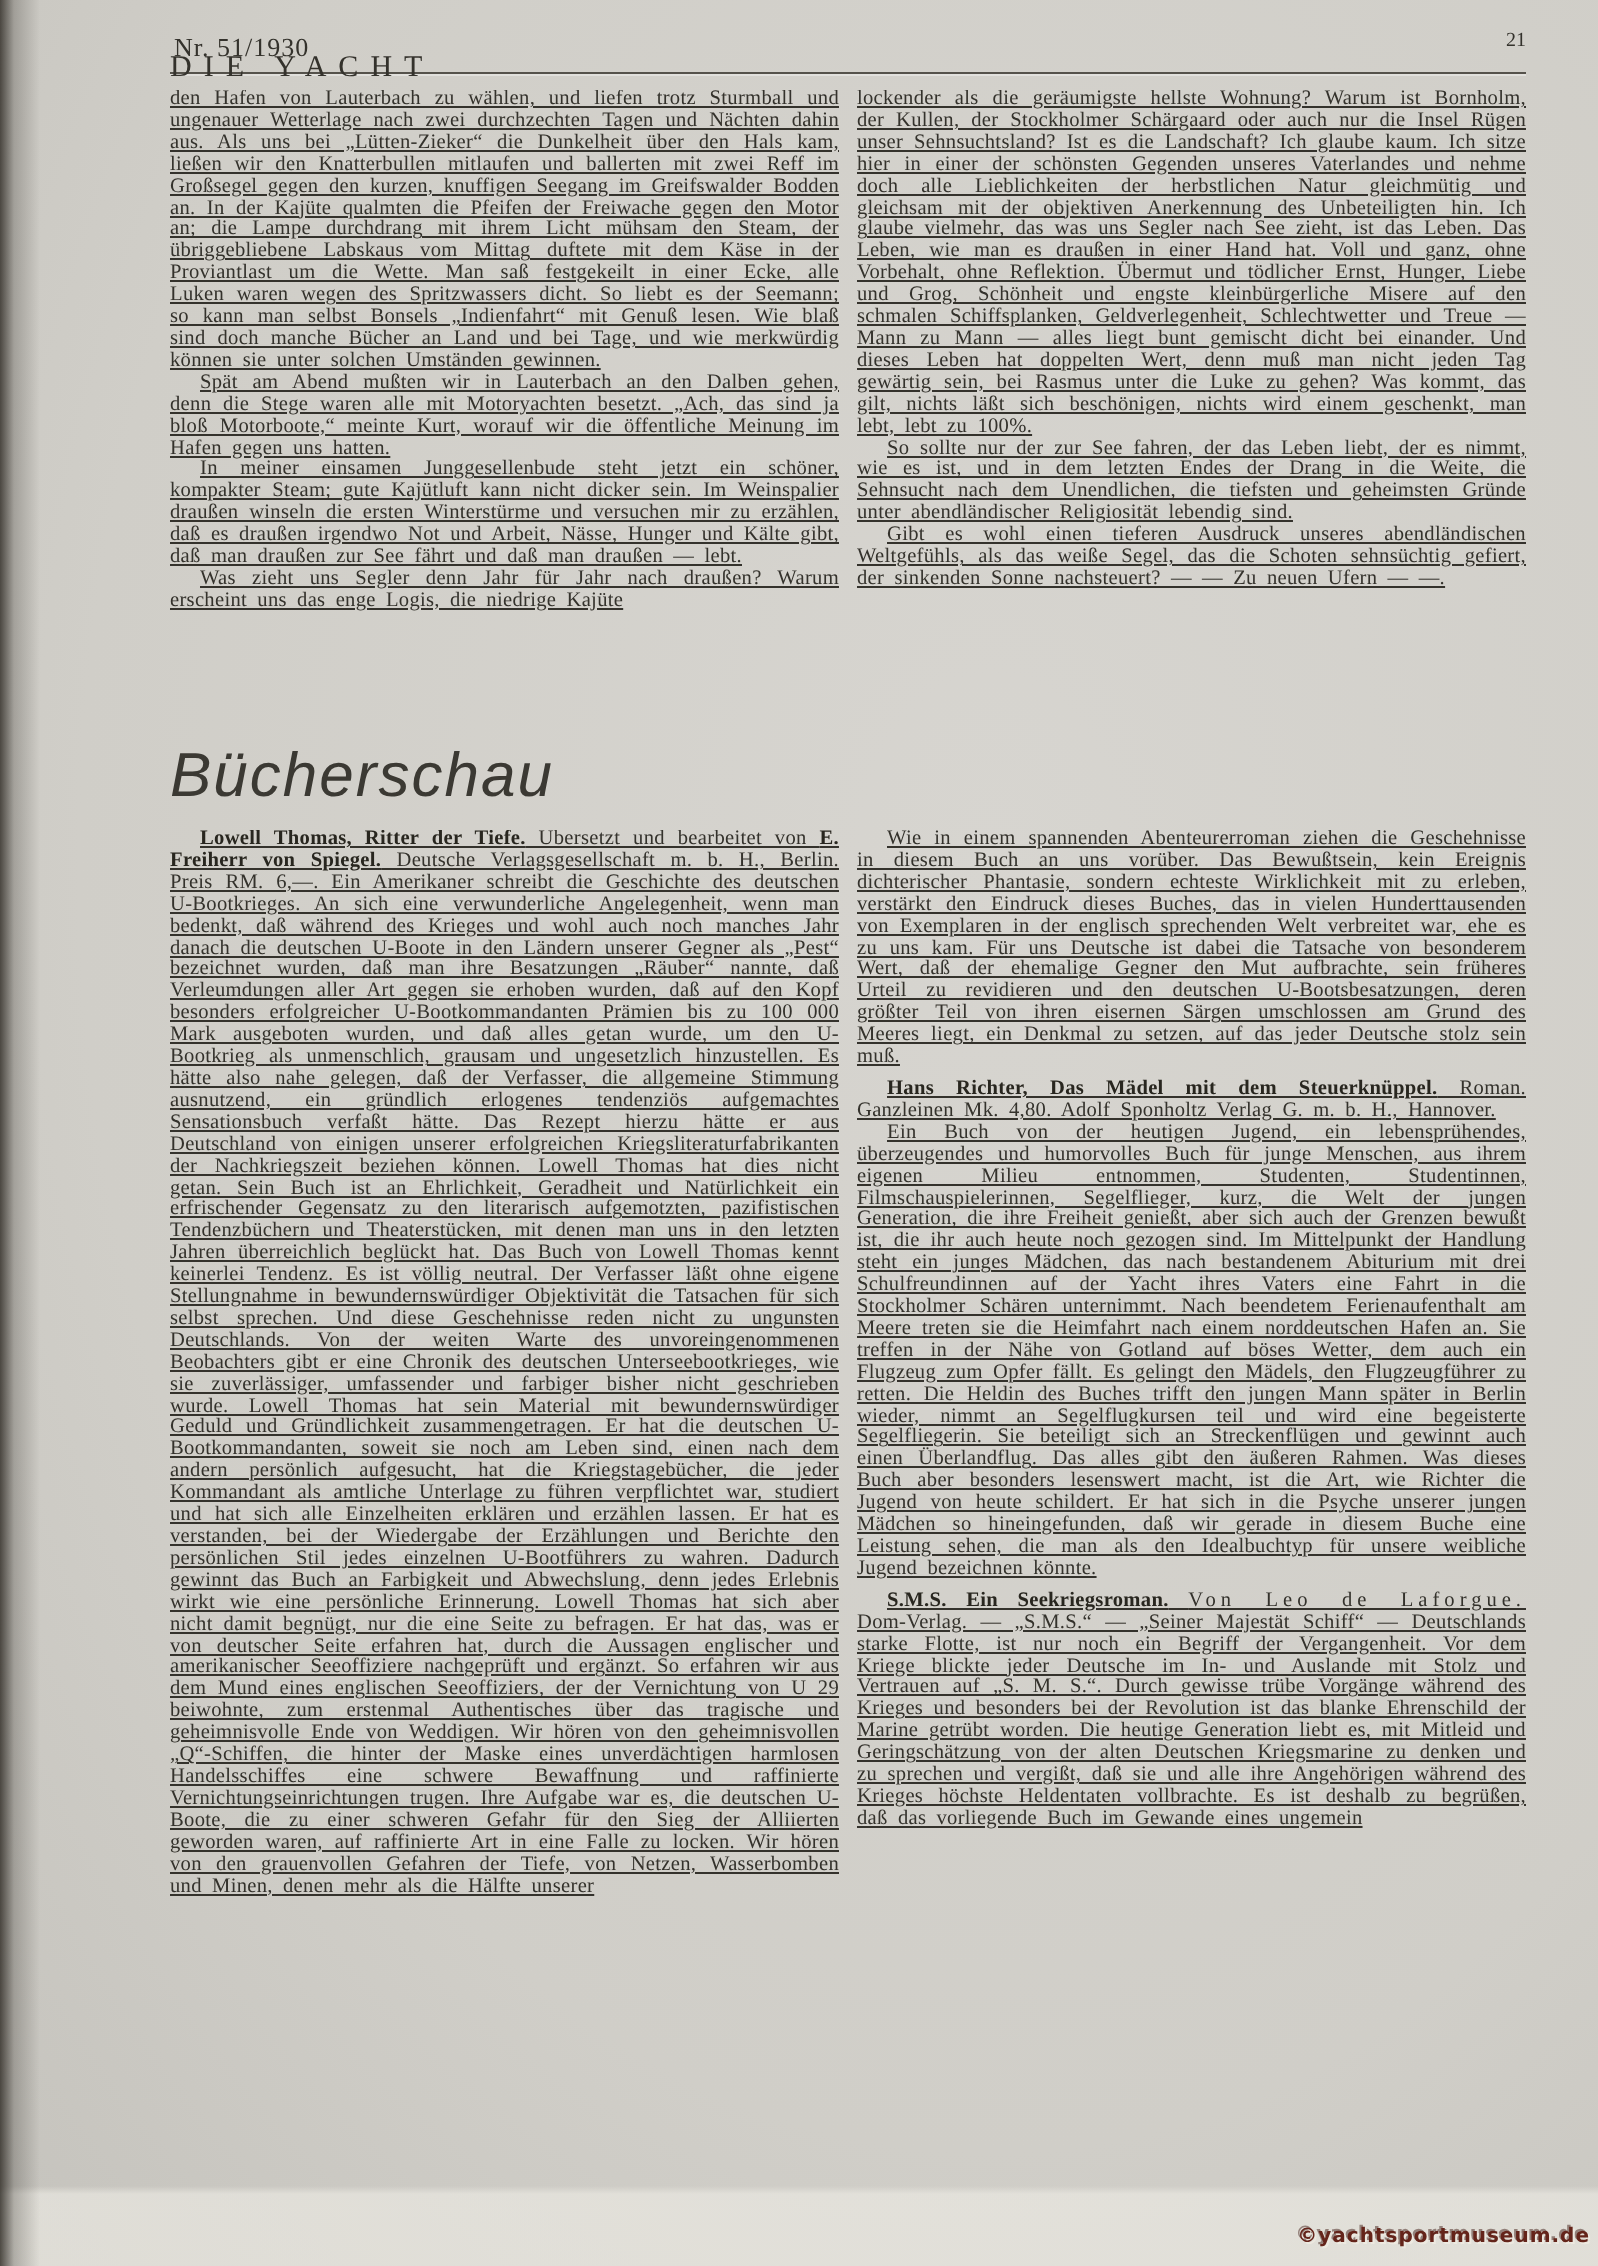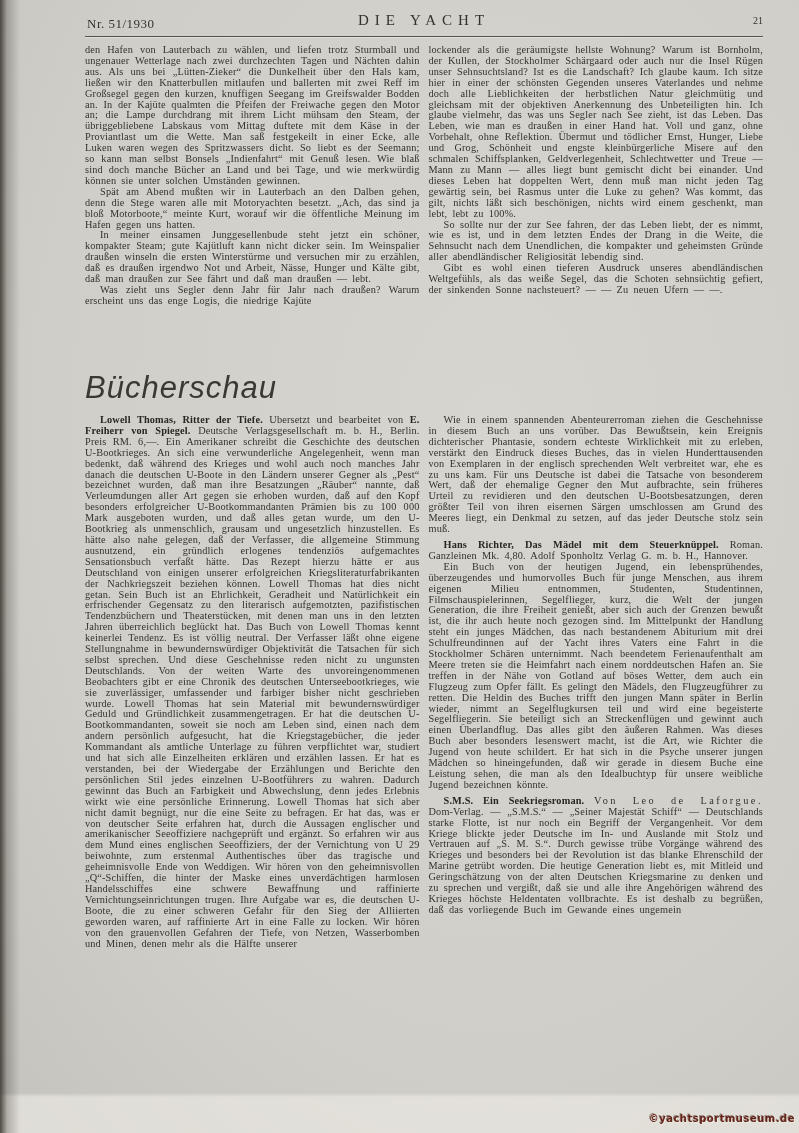--- a/index.html
+++ b/index.html
@@ -11,27 +11,27 @@
     color:#34322c;
     background:
       linear-gradient(90deg, rgba(52,48,42,0.85) 0px, rgba(52,48,42,0.28) 7px, rgba(52,48,42,0.0) 20px),
       linear-gradient(0deg, rgba(236,234,227,0.65) 0px, rgba(236,234,227,0.65) 36px, rgba(236,234,227,0.0) 40px),
       radial-gradient(ellipse at 62% 38%, #d7d5d0 0%, #d0cec8 65%, #c5c3bd 100%);
     font-family:"Liberation Serif","DejaVu Serif",serif;
   }
   .content{position:absolute;left:85px;top:12px;width:678px;}
   .masthead{position:relative;height:22px;font-size:13px;}
   .issue{position:absolute;left:2px;top:4px;letter-spacing:0.5px;}
-  .mag-title{position:absolute;left:0;right:0;top:0;text-align:center;font-size:15px;letter-spacing:6px;}
+  .mag-title{position:absolute;left:0;right:0;top:14px;font-size:15px;letter-spacing:6px;}
   .pageno{position:absolute;right:0;top:3px;font-size:10px;}
   .rule{height:1px;background:#55524b;margin-top:2px;box-shadow:0 1px 0 rgba(255,255,255,0.35);}
   .columns{display:flex;gap:9px;}
   .col{width:334.5px;text-align:justify;font-size:10.3px;line-height:10.9px;
        word-spacing:2.4px;letter-spacing:0.15px;
-       hyphens:auto;-webkit-hyphens:auto;}
+       hyphens:auto;text-decoration:underline;-webkit-hyphens:auto;}
   .col p{margin:0;text-indent:15px;}
   .col p.noindent{text-indent:0;}
   .article{height:312px;overflow:hidden;margin-top:8px;}
   .section-heading{
     margin:14px 0 10px 0;
     text-align:left;
     font-family:"Liberation Sans","DejaVu Sans",sans-serif;
     font-style:italic;font-weight:normal;
     font-size:31px;line-height:34px;
     letter-spacing:1px;color:#3b3933;
@@ -63,21 +63,21 @@
 
     <div class="columns article">
       <div class="col">
         <p class="noindent">den Hafen von Lauterbach zu wählen, und liefen trotz Sturmball und ungenauer Wetterlage nach zwei durchzechten Tagen und Nächten dahin aus. Als uns bei „Lütten-Zieker“ die Dunkelheit über den Hals kam, ließen wir den Knatterbullen mitlaufen und ballerten mit zwei Reff im Großsegel gegen den kurzen, knuffigen Seegang im Greifswalder Bodden an. In der Kajüte qualmten die Pfeifen der Freiwache gegen den Motor an; die Lampe durchdrang mit ihrem Licht mühsam den Steam, der übriggebliebene Labskaus vom Mittag duftete mit dem Käse in der Proviantlast um die Wette. Man saß festgekeilt in einer Ecke, alle Luken waren wegen des Spritzwassers dicht. So liebt es der Seemann; so kann man selbst Bonsels „Indienfahrt“ mit Genuß lesen. Wie blaß sind doch manche Bücher an Land und bei Tage, und wie merkwürdig können sie unter solchen Umständen gewinnen.</p>
         <p>Spät am Abend mußten wir in Lauterbach an den Dalben gehen, denn die Stege waren alle mit Motoryachten besetzt. „Ach, das sind ja bloß Motorboote,“ meinte Kurt, worauf wir die öffentliche Meinung im Hafen gegen uns hatten.</p>
         <p>In meiner einsamen Junggesellenbude steht jetzt ein schöner, kompakter Steam; gute Kajütluft kann nicht dicker sein. Im Weinspalier draußen winseln die ersten Winterstürme und versuchen mir zu erzählen, daß es draußen irgendwo Not und Arbeit, Nässe, Hunger und Kälte gibt, daß man draußen zur See fährt und daß man draußen — lebt.</p>
         <p>Was zieht uns Segler denn Jahr für Jahr nach draußen? Warum erscheint uns das enge Logis, die niedrige Kajüte</p>
       </div>
       <div class="col">
         <p class="noindent">lockender als die geräumigste hellste Wohnung? Warum ist Bornholm, der Kullen, der Stockholmer Schärgaard oder auch nur die Insel Rügen unser Sehnsuchtsland? Ist es die Landschaft? Ich glaube kaum. Ich sitze hier in einer der schönsten Gegenden unseres Vaterlandes und nehme doch alle Lieblichkeiten der herbstlichen Natur gleichmütig und gleichsam mit der objektiven Anerkennung des Unbeteiligten hin. Ich glaube vielmehr, das was uns Segler nach See zieht, ist das Leben. Das Leben, wie man es draußen in einer Hand hat. Voll und ganz, ohne Vorbehalt, ohne Reflektion. Übermut und tödlicher Ernst, Hunger, Liebe und Grog, Schönheit und engste kleinbürgerliche Misere auf den schmalen Schiffsplanken, Geldverlegenheit, Schlechtwetter und Treue — Mann zu Mann — alles liegt bunt gemischt dicht bei einander. Und dieses Leben hat doppelten Wert, denn muß man nicht jeden Tag gewärtig sein, bei Rasmus unter die Luke zu gehen? Was kommt, das gilt, nichts läßt sich beschönigen, nichts wird einem geschenkt, man lebt, lebt zu 100%.</p>
-        <p>So sollte nur der zur See fahren, der das Leben liebt, der es nimmt, wie es ist, und in dem letzten Endes der Drang in die Weite, die Sehnsucht nach dem Unendlichen, die kompakter und geheimsten Gründe aller abendländischer Religiosität lebendig sind.</p>
+        <p>So sollte nur der zur See fahren, der das Leben liebt, der es nimmt, wie es ist, und in dem letzten Endes der Drang in die Weite, die Sehnsucht nach dem Unendlichen, die tiefsten und geheimsten Gründe unter abendländischer Religiosität lebendig sind.</p>
         <p>Gibt es wohl einen tieferen Ausdruck unseres abendländischen Weltgefühls, als das weiße Segel, das die Schoten sehnsüchtig gefiert, der sinkenden Sonne nachsteuert? — — Zu neuen Ufern — —.</p>
       </div>
     </div>
 
     <h1 class="section-heading">Bücherschau</h1>
 
     <div class="columns reviews">
       <div class="col">
         <p><b>Lowell Thomas, Ritter der Tiefe.</b><span> Übersetzt und bearbeitet von </span><b>E. Freiherr von Spiegel.</b><span> Deutsche Verlagsgesellschaft m. b. H., Berlin. Preis RM. 6,—. Ein Amerikaner schreibt die Geschichte des deutschen U-Bootkrieges. An sich eine verwunderliche Angelegenheit, wenn man bedenkt, daß während des Krieges und wohl auch noch manches Jahr danach die deutschen U-Boote in den Ländern unserer Gegner als „Pest“ bezeichnet wurden, daß man ihre Besatzungen „Räuber“ nannte, daß Verleumdungen aller Art gegen sie erhoben wurden, daß auf den Kopf besonders erfolgreicher U-Bootkommandanten Prämien bis zu 100 000 Mark ausgeboten wurden, und daß alles getan wurde, um den U-Bootkrieg als unmenschlich, grausam und ungesetzlich hinzustellen. Es hätte also nahe gelegen, daß der Verfasser, die allgemeine Stimmung ausnutzend, ein gründlich erlogenes tendenziös aufgemachtes Sensationsbuch verfaßt hätte. Das Rezept hierzu hätte er aus Deutschland von einigen unserer erfolgreichen Kriegsliteraturfabrikanten der Nachkriegszeit beziehen können. Lowell Thomas hat dies nicht getan. Sein Buch ist an Ehrlichkeit, Geradheit und Natürlichkeit ein erfrischender Gegensatz zu den literarisch aufgemotzten, pazifistischen Tendenzbüchern und Theaterstücken, mit denen man uns in den letzten Jahren überreichlich beglückt hat. Das Buch von Lowell Thomas kennt keinerlei Tendenz. Es ist völlig neutral. Der Verfasser läßt ohne eigene Stellungnahme in bewundernswürdiger Objektivität die Tatsachen für sich selbst sprechen. Und diese Geschehnisse reden nicht zu ungunsten Deutschlands. Von der weiten Warte des unvoreingenommenen Beobachters gibt er eine Chronik des deutschen Unterseebootkrieges, wie sie zuverlässiger, umfassender und farbiger bisher nicht geschrieben wurde. Lowell Thomas hat sein Material mit bewundernswürdiger Geduld und Gründlichkeit zusammengetragen. Er hat die deutschen U-Bootkommandanten, soweit sie noch am Leben sind, einen nach dem andern persönlich aufgesucht, hat die Kriegstagebücher, die jeder Kommandant als amtliche Unterlage zu führen verpflichtet war, studiert und hat sich alle Einzelheiten erklären und erzählen lassen. Er hat es verstanden, bei der Wiedergabe der Erzählungen und Berichte den persönlichen Stil jedes einzelnen U-Bootführers zu wahren. Dadurch gewinnt das Buch an Farbigkeit und Abwechslung, denn jedes Erlebnis wirkt wie eine persönliche Erinnerung. Lowell Thomas hat sich aber nicht damit begnügt, nur die eine Seite zu befragen. Er hat das, was er von deutscher Seite erfahren hat, durch die Aussagen englischer und amerikanischer Seeoffiziere nachgeprüft und ergänzt. So erfahren wir aus dem Mund eines englischen Seeoffiziers, der der Vernichtung von U 29 beiwohnte, zum erstenmal Authentisches über das tragische und geheimnisvolle Ende von Weddigen. Wir hören von den geheimnisvollen „Q“-Schiffen, die hinter der Maske eines unverdächtigen harmlosen Handelsschiffes eine schwere Bewaffnung und raffinierte Vernichtungseinrichtungen trugen. Ihre Aufgabe war es, die deutschen U-Boote, die zu einer schweren Gefahr für den Sieg der Alliierten geworden waren, auf raffinierte Art in eine Falle zu locken. Wir hören von den grauenvollen Gefahren der Tiefe, von Netzen, Wasserbomben und Minen, denen mehr als die Hälfte unserer</span></p>
       </div>

